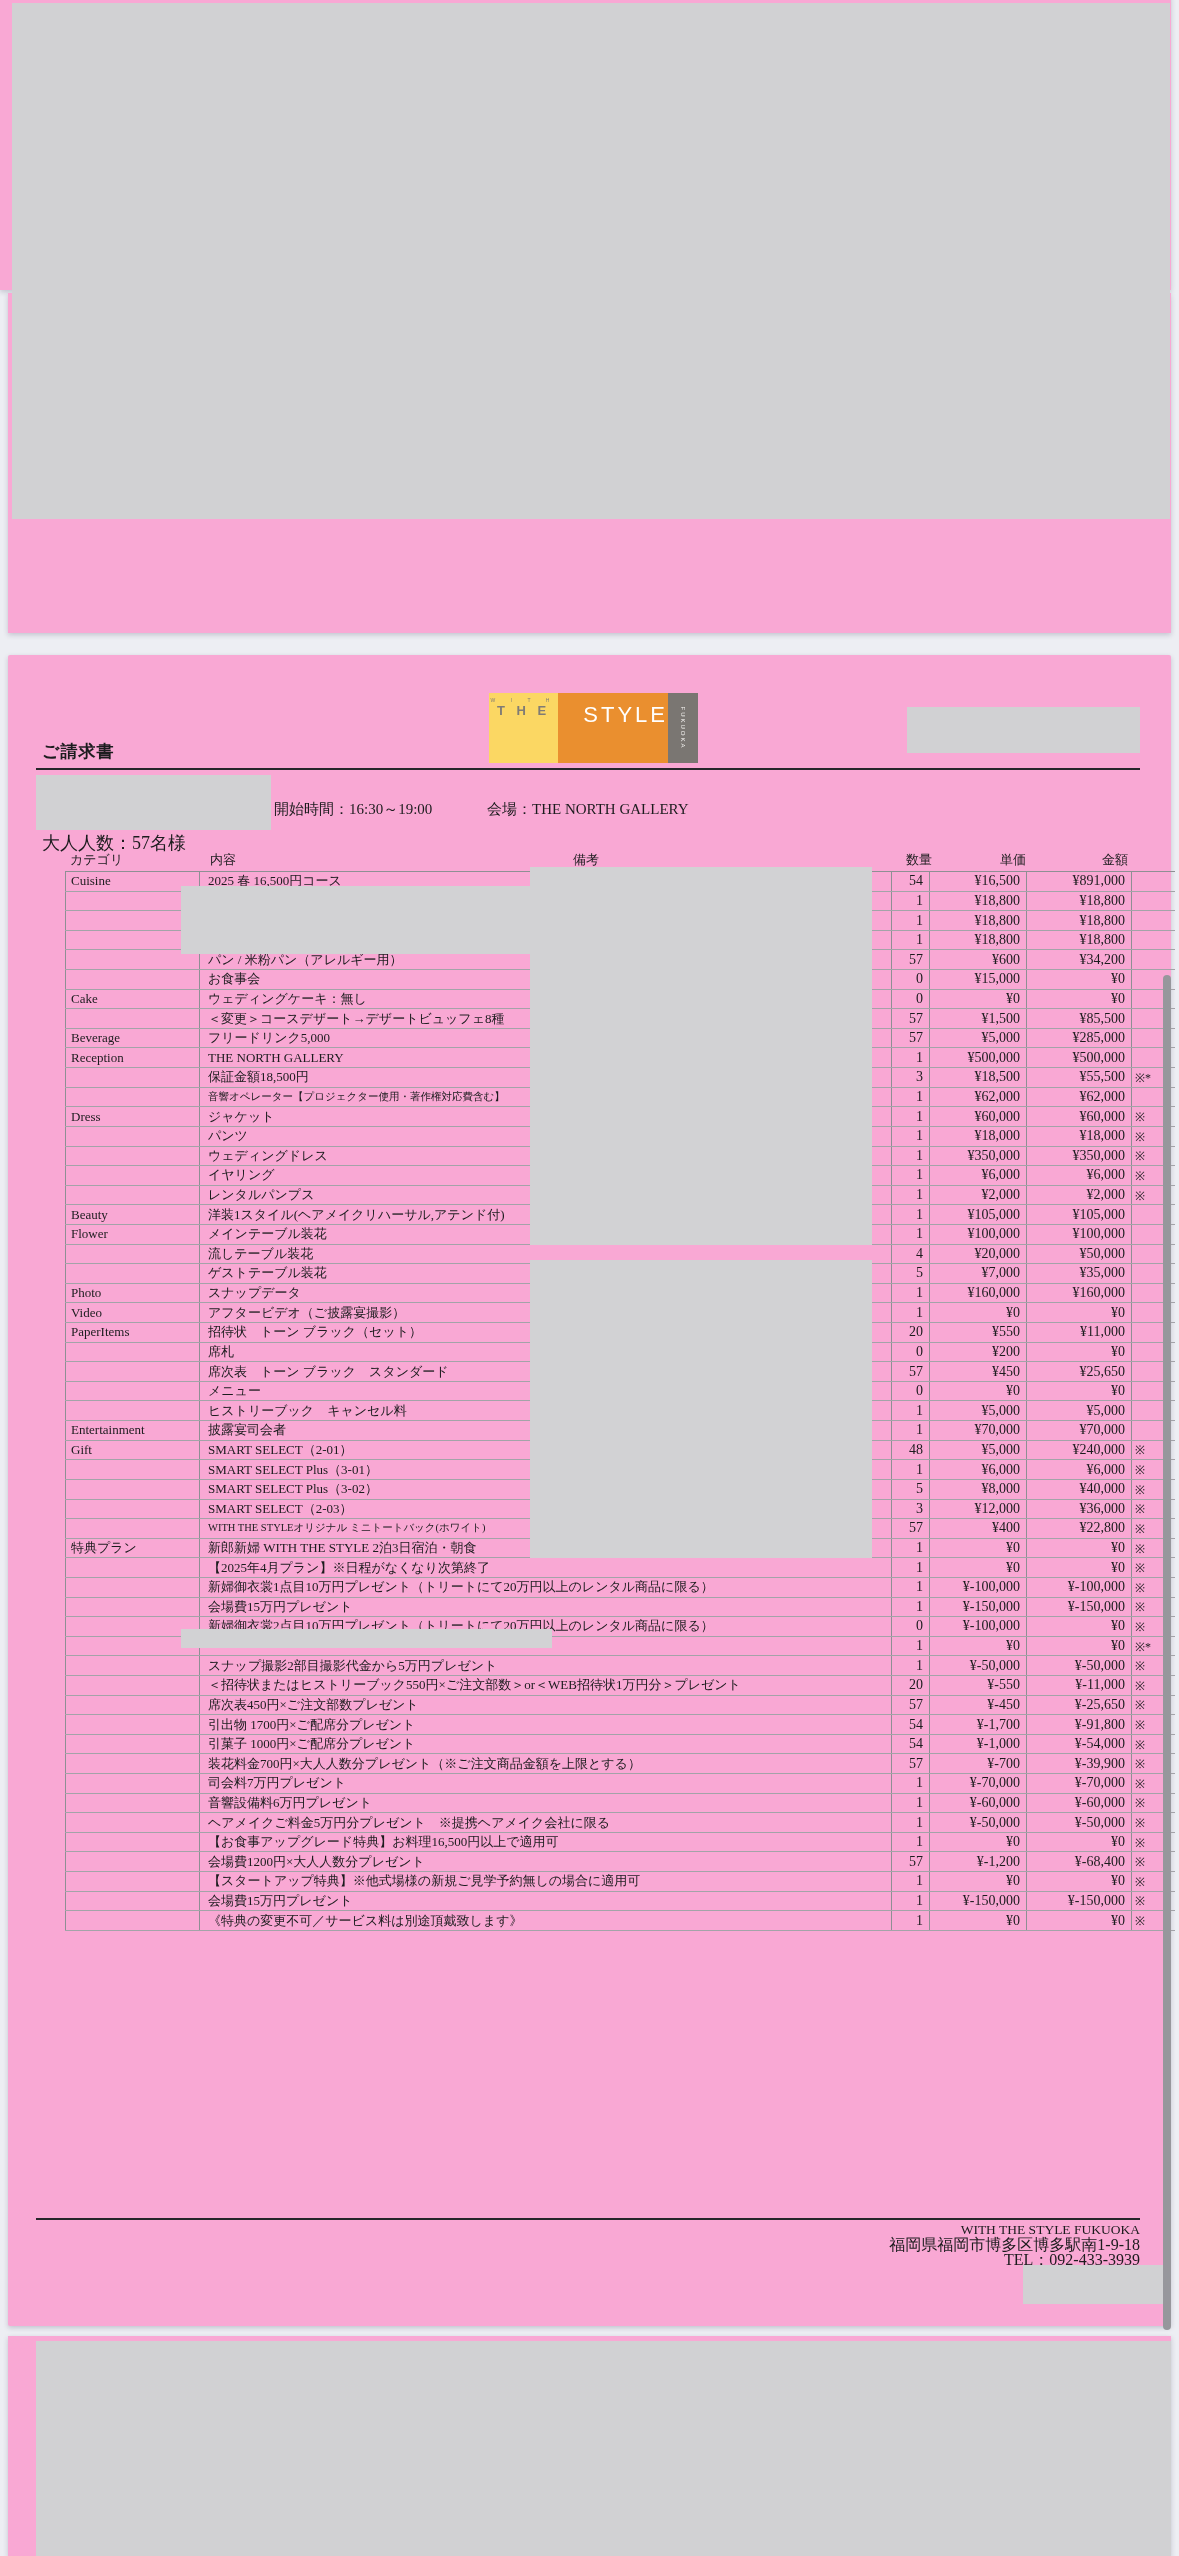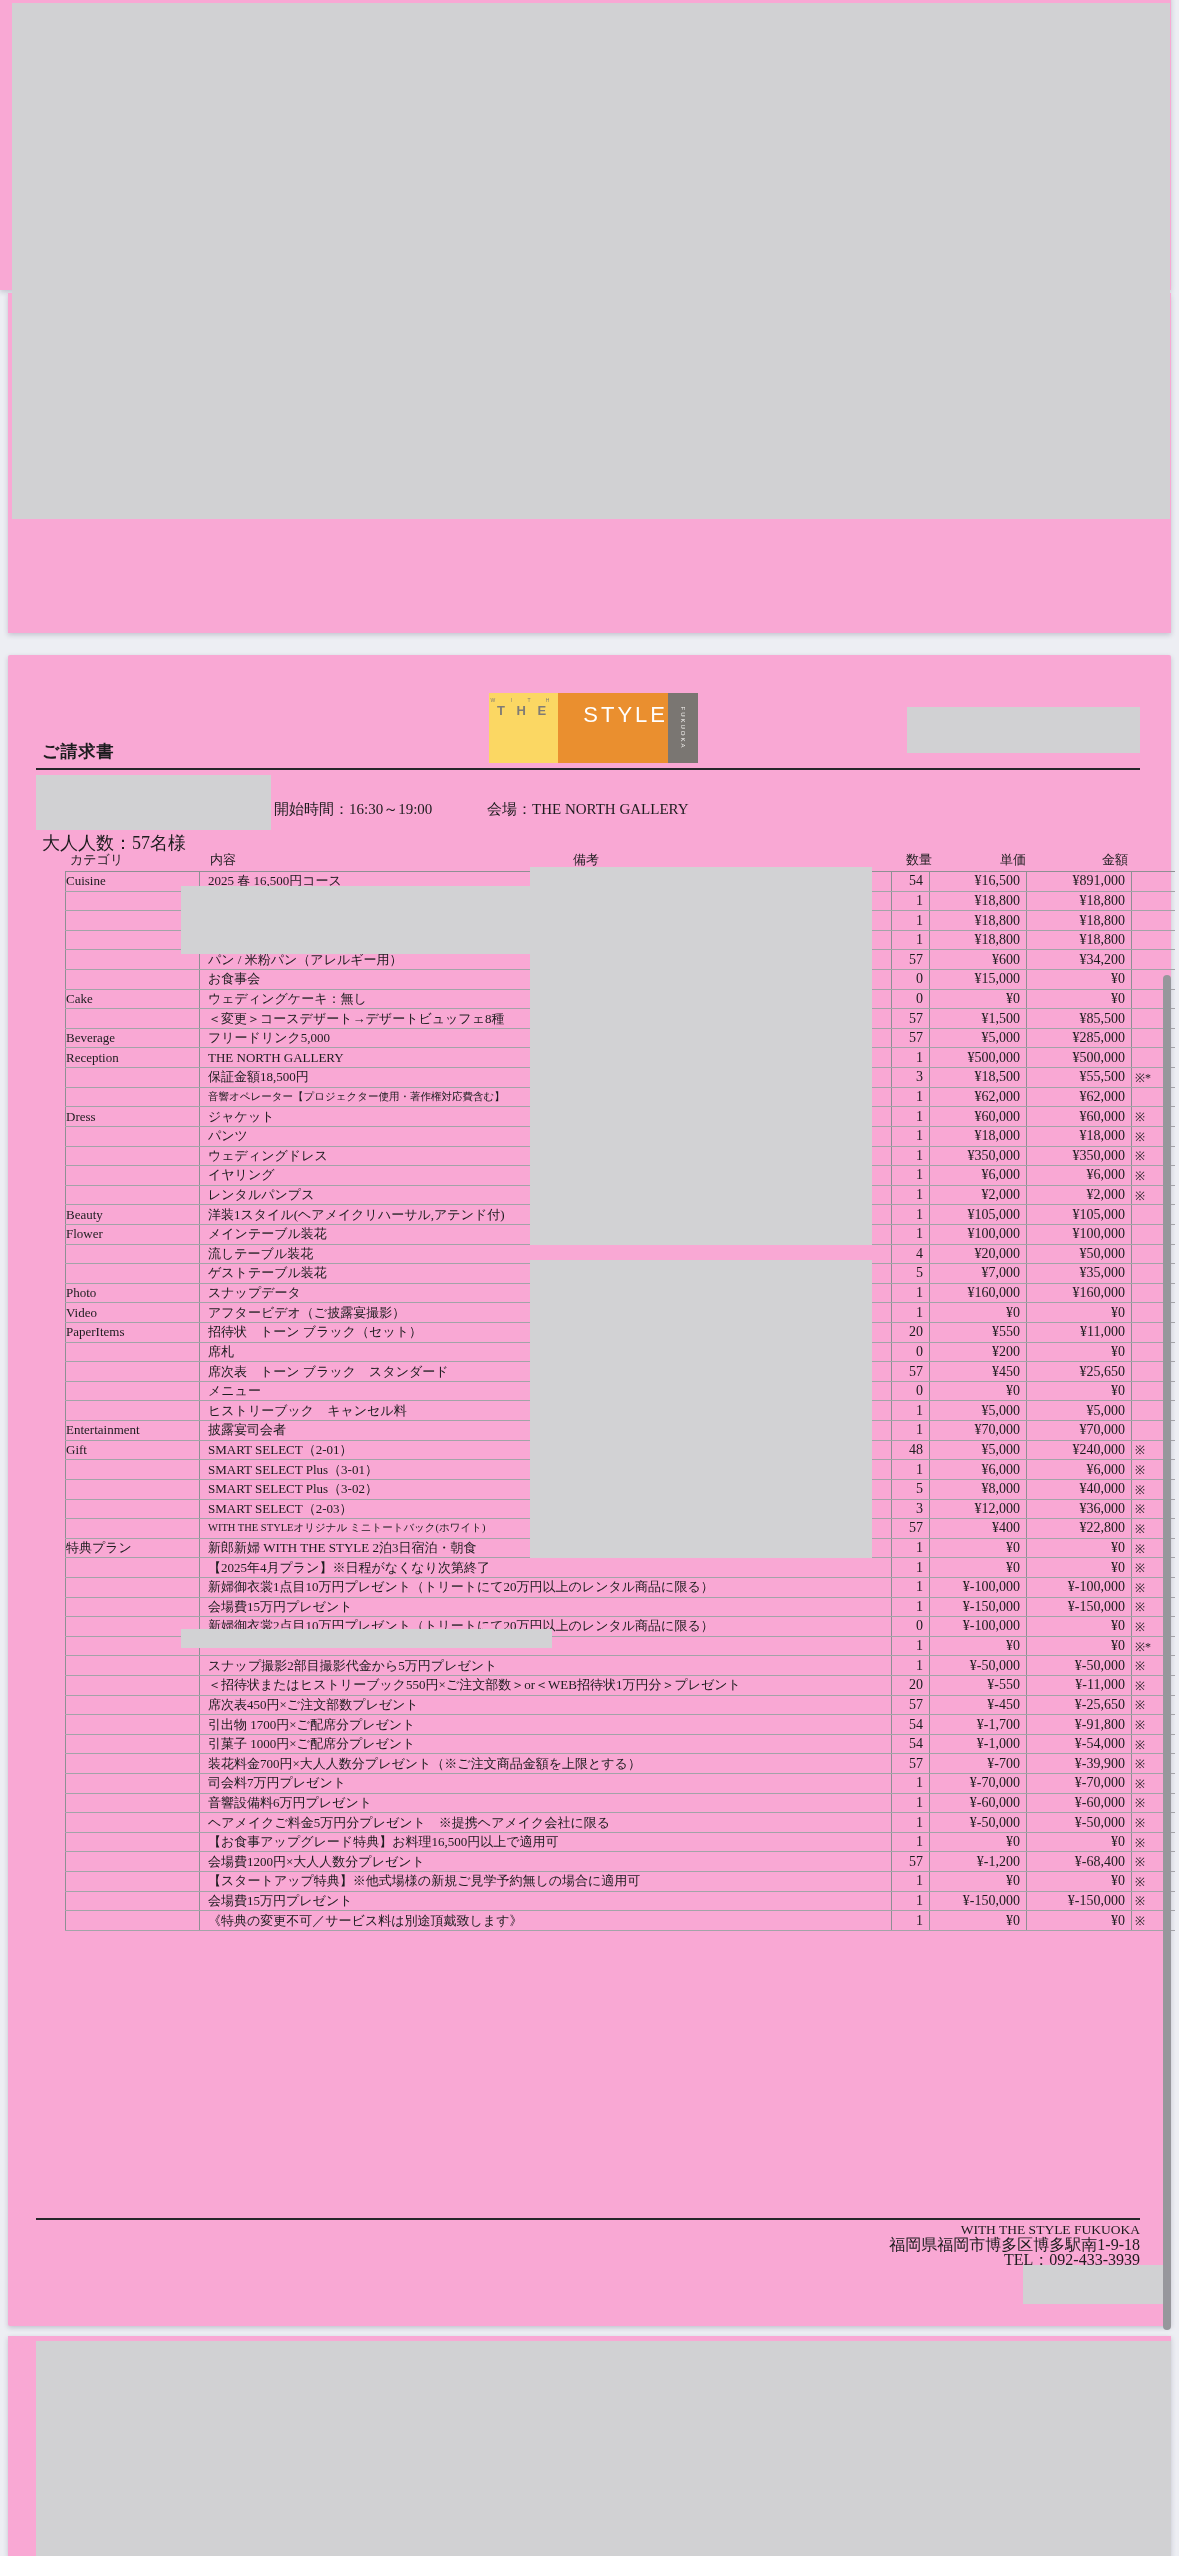--- a/index.html
+++ b/index.html
@@ -51,21 +51,21 @@
   #h-content{left:145px;}
   #h-remarks{left:508px;}
   #h-qty{left:827px;width:40px;text-align:right;}
   #h-unit{left:867px;width:94px;text-align:right;}
   #h-amount{left:961px;width:102px;text-align:right;}
   #tbody{border-top:1px solid #8f8f94;}
   .tr{display:flex;height:19.61px;box-sizing:border-box;
       border-bottom:1px solid #a3a3a8;align-items:center;white-space:nowrap;}
   .td{box-sizing:border-box;height:100%;display:flex;align-items:center;overflow:visible;}
   .td.cat{width:135px;border-left:1px solid #8f8f94;border-right:1px solid #8f8f94;
-      }
+      padding-left:5px;}
   .td.content{width:692px;border-right:1px solid #8f8f94;padding-left:8px;}
   .td.qty{width:38px;border-right:1px solid #8f8f94;justify-content:flex-end;
       padding-right:6px;font-size:14px;}
   .td.unit{width:97px;border-right:1px solid #8f8f94;justify-content:flex-end;
       padding-right:6px;font-size:14px;}
   .td.amount{width:105px;border-right:1px solid #8f8f94;justify-content:flex-end;
       padding-right:6px;font-size:14px;}
   .td.mark{width:40px;padding-left:3px;font-size:12px;border:none;}
   .tr.small .td.content{font-size:10.5px;}
   

